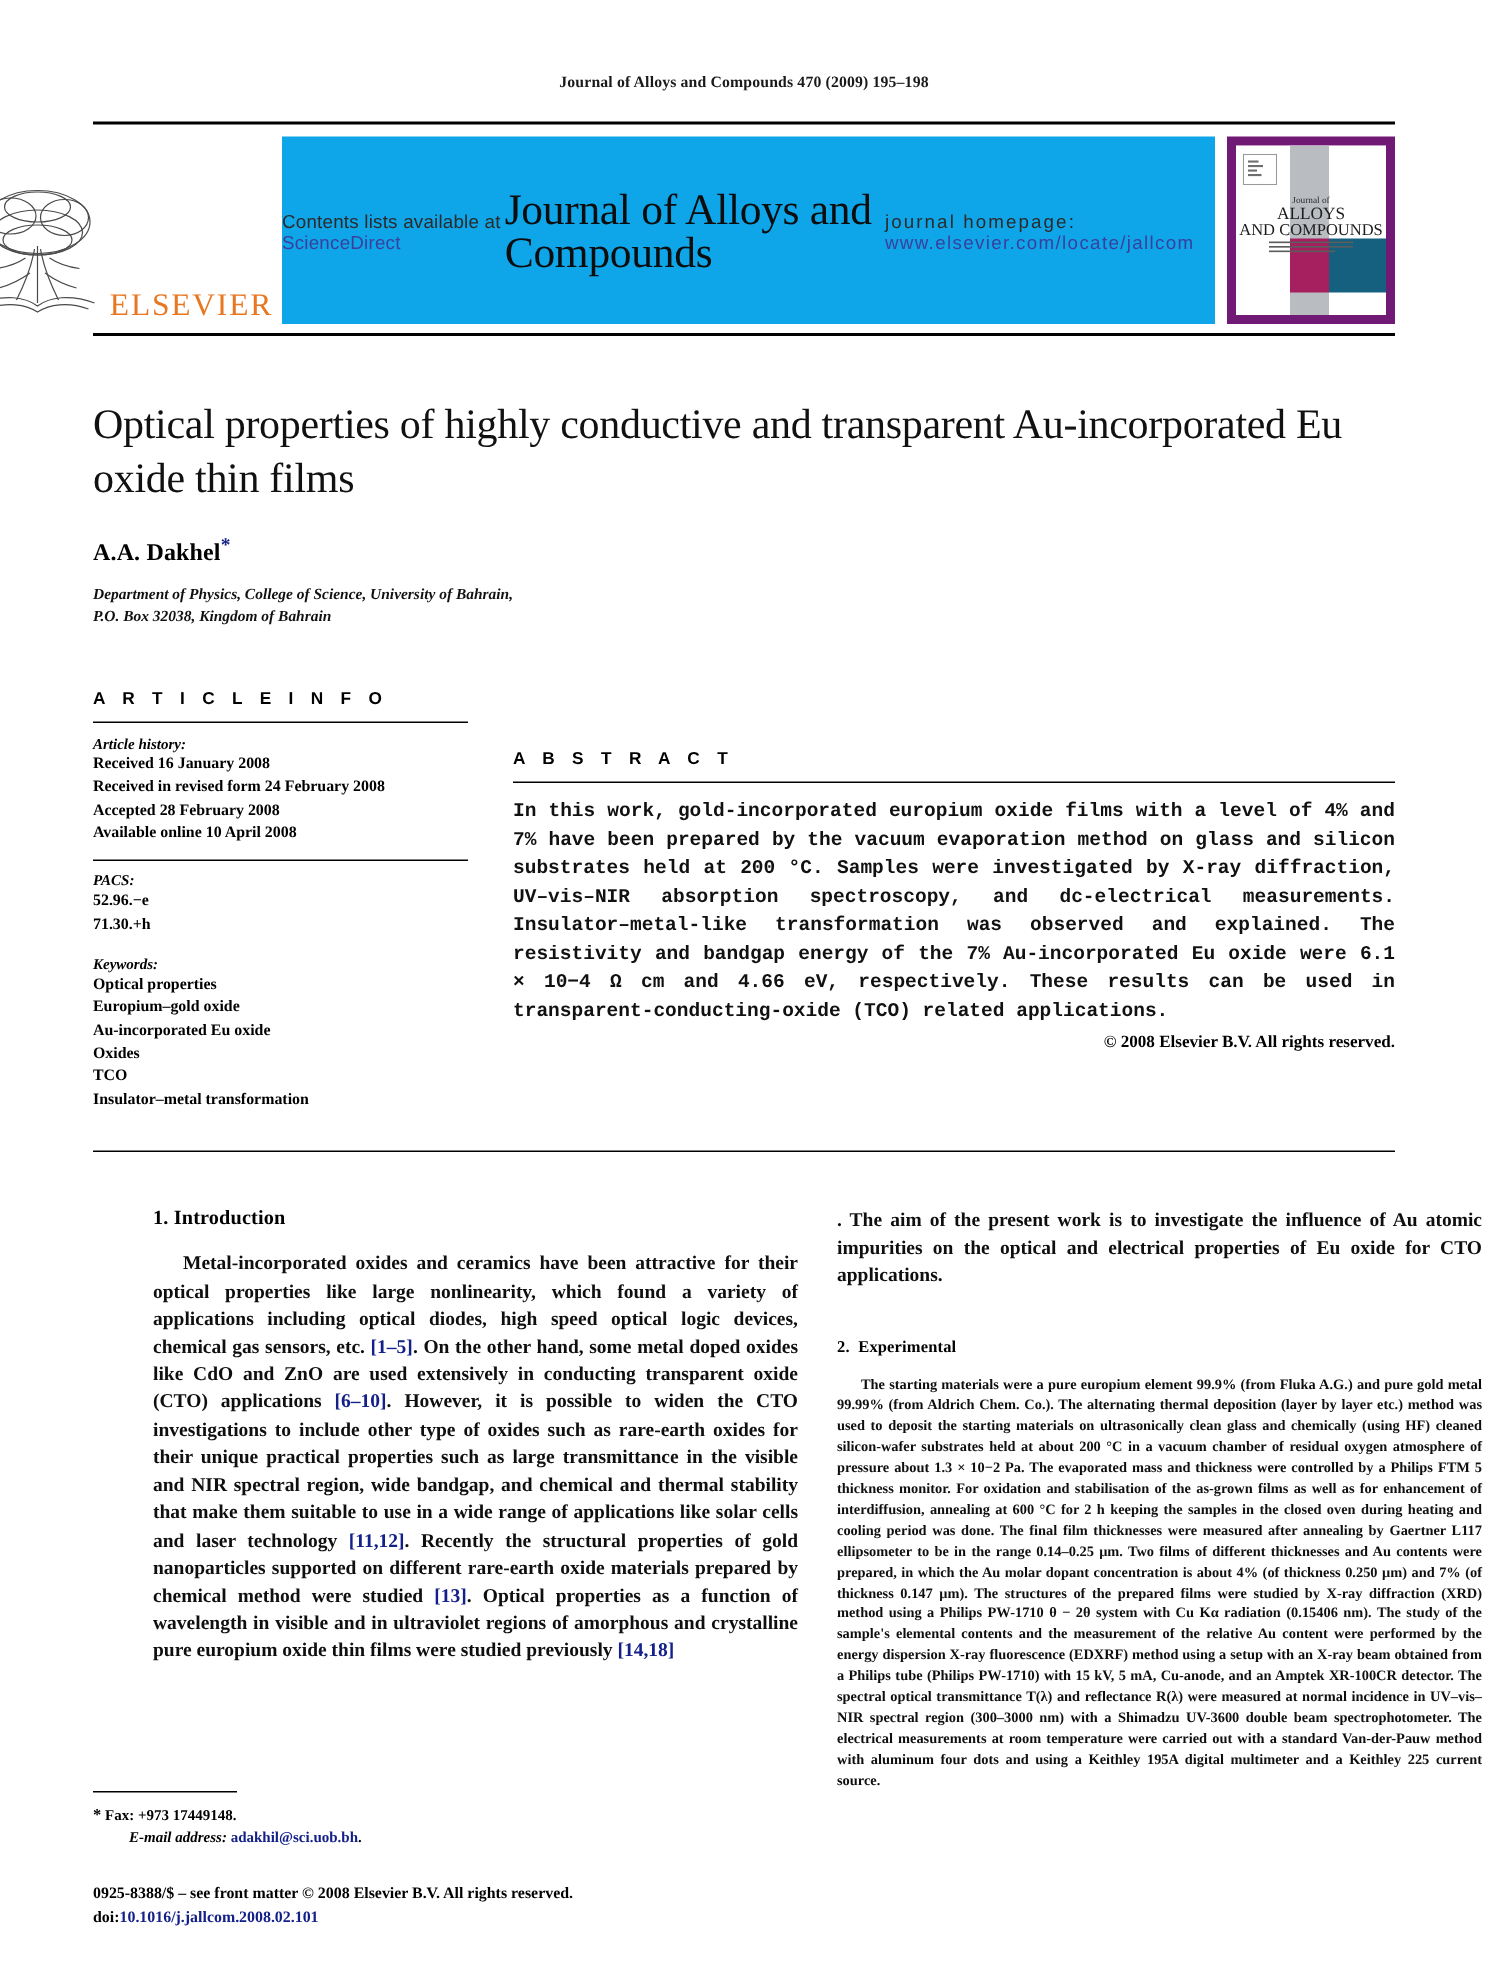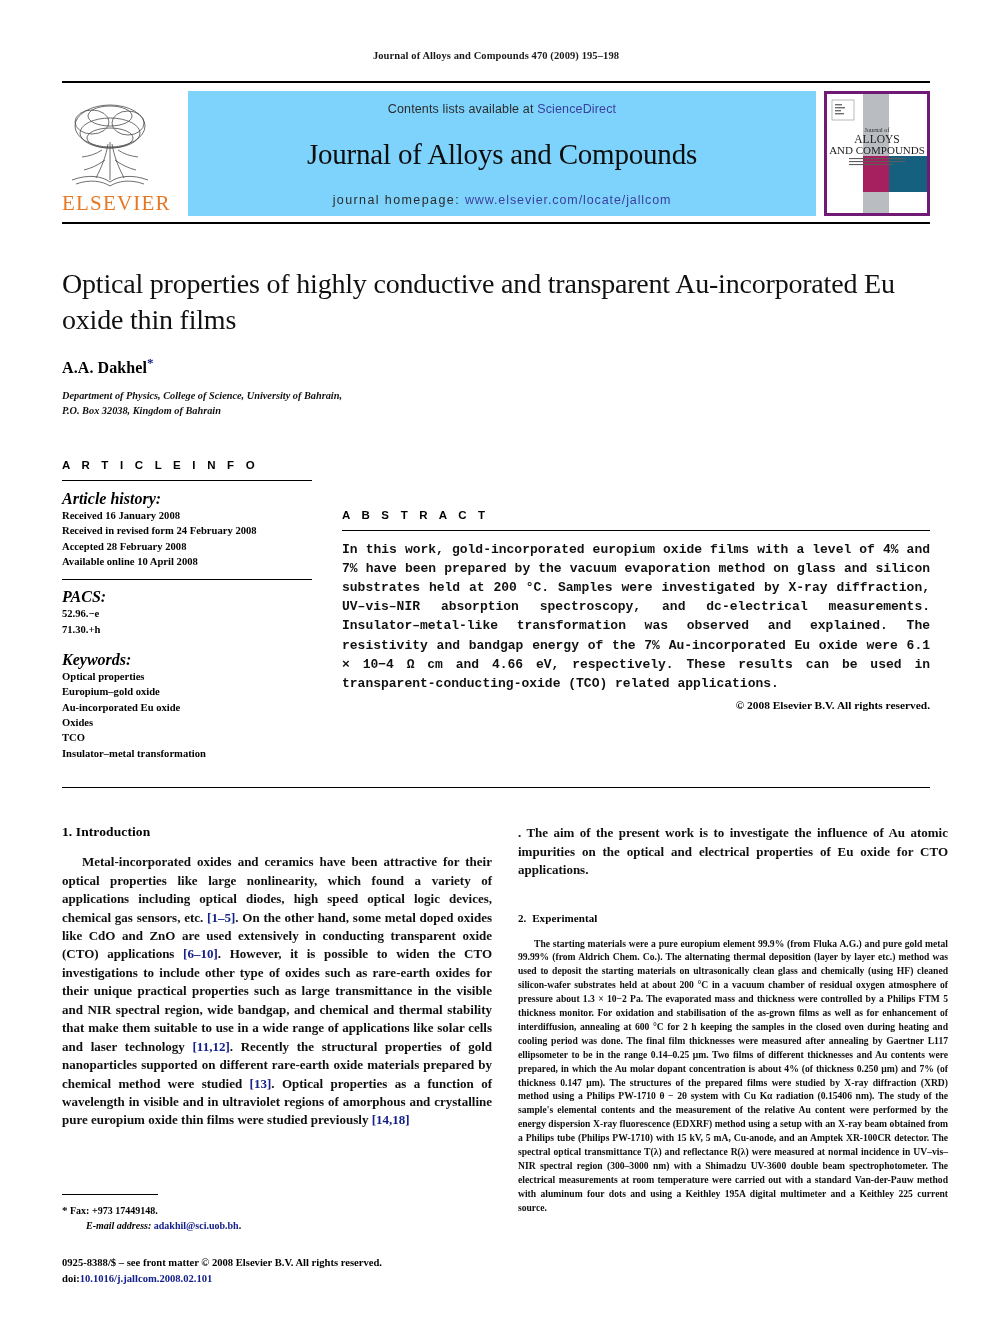--- a/index.html
+++ b/index.html
@@ -39,42 +39,42 @@
     border-top: 2.2px solid #000;
     padding-top: 8px;
     display: flex;
     align-items: stretch;
     height: 125px;
   }
   .elsevier-logo {
     width: 120px;
     flex: 0 0 120px;
     display: flex;
-    flex-direction: column;
-    align-items: flex-start;
+    flex-direction: row;
+    align-items: flex-end;
     justify-content: flex-end;
     padding-bottom: 2px;
   }
   .tree-wrap { width: 96px; height: 92px; }
   .elsevier-word {
     font-family: "Liberation Serif", serif;
     font-size: 21px;
     letter-spacing: 1.2px;
     color: #E87722;
     font-weight: 400;
     line-height: 1;
     margin-top: 1px;
   }
   .banner {
     flex: 1 1 auto;
-    background: #7dd3fc;
+    background: #0ea5e9;
     margin-left: 6px;
     margin-right: 8px;
     display: flex;
-    flex-direction: column;
+    flex-direction: row;
     align-items: center;
     justify-content: space-between;
     padding: 11px 0 9px 0;
     position: relative;
   }
   .contents-line {
     font-family: "Liberation Sans", sans-serif;
     font-size: 12.5px;
     color: #2b2b2b;
     letter-spacing: 0.15px;
@@ -91,21 +91,21 @@
     font-family: "Liberation Sans", sans-serif;
     font-size: 12.5px;
     color: #2b2b2b;
     letter-spacing: 1.4px;
   }
   .homepage-url { color: #3b3f9c; letter-spacing: 0.9px; }
 
   .cover-thumb {
     flex: 0 0 100px;
     width: 100px;
-    border: 3px solid #701a75;
+    border: 6px solid #701a75;
     background: #fff;
     position: relative;
     overflow: hidden;
   }
 
   .masthead-rule {
     border-bottom: 2.2px solid #000;
     margin-top: 6px;
   }
 
@@ -155,21 +155,21 @@
     color: #000;
   }
   .hr-thin {
     border-top: 1px solid #000;
     margin-top: 9px;
     margin-bottom: 9px;
   }
   .hist-title, .pacs-title, .kw-title {
     font-style: italic;
     font-weight: bold;
-    font-size: 16px;
+    font-size: 10px;
   }
   .info-line {
     font-size: 10.6px;
     font-weight: bold;
     line-height: 1.45;
   }
   .block-gap { height: 14px; }
   .hr-thin2 {
     border-top: 1px solid #000;
     margin-top: 10px;
@@ -193,20 +193,21 @@
   .bottom-rule {
     border-top: 1px solid #000;
     margin-top: 26px;
   }
 
   
   .body-cols {
     margin-top: 36px;
     display: flex;
     gap: 26px;
+    margin-left: 40px;
   }
   .col { width: 430px; flex: 0 0 430px; }
 
   h2.section-title {
     font-family: "Liberation Serif", serif;
     font-size: 13.5px;
     font-weight: bold;
     margin: 0 0 13px 0;
     letter-spacing: 0.1px;
   }

